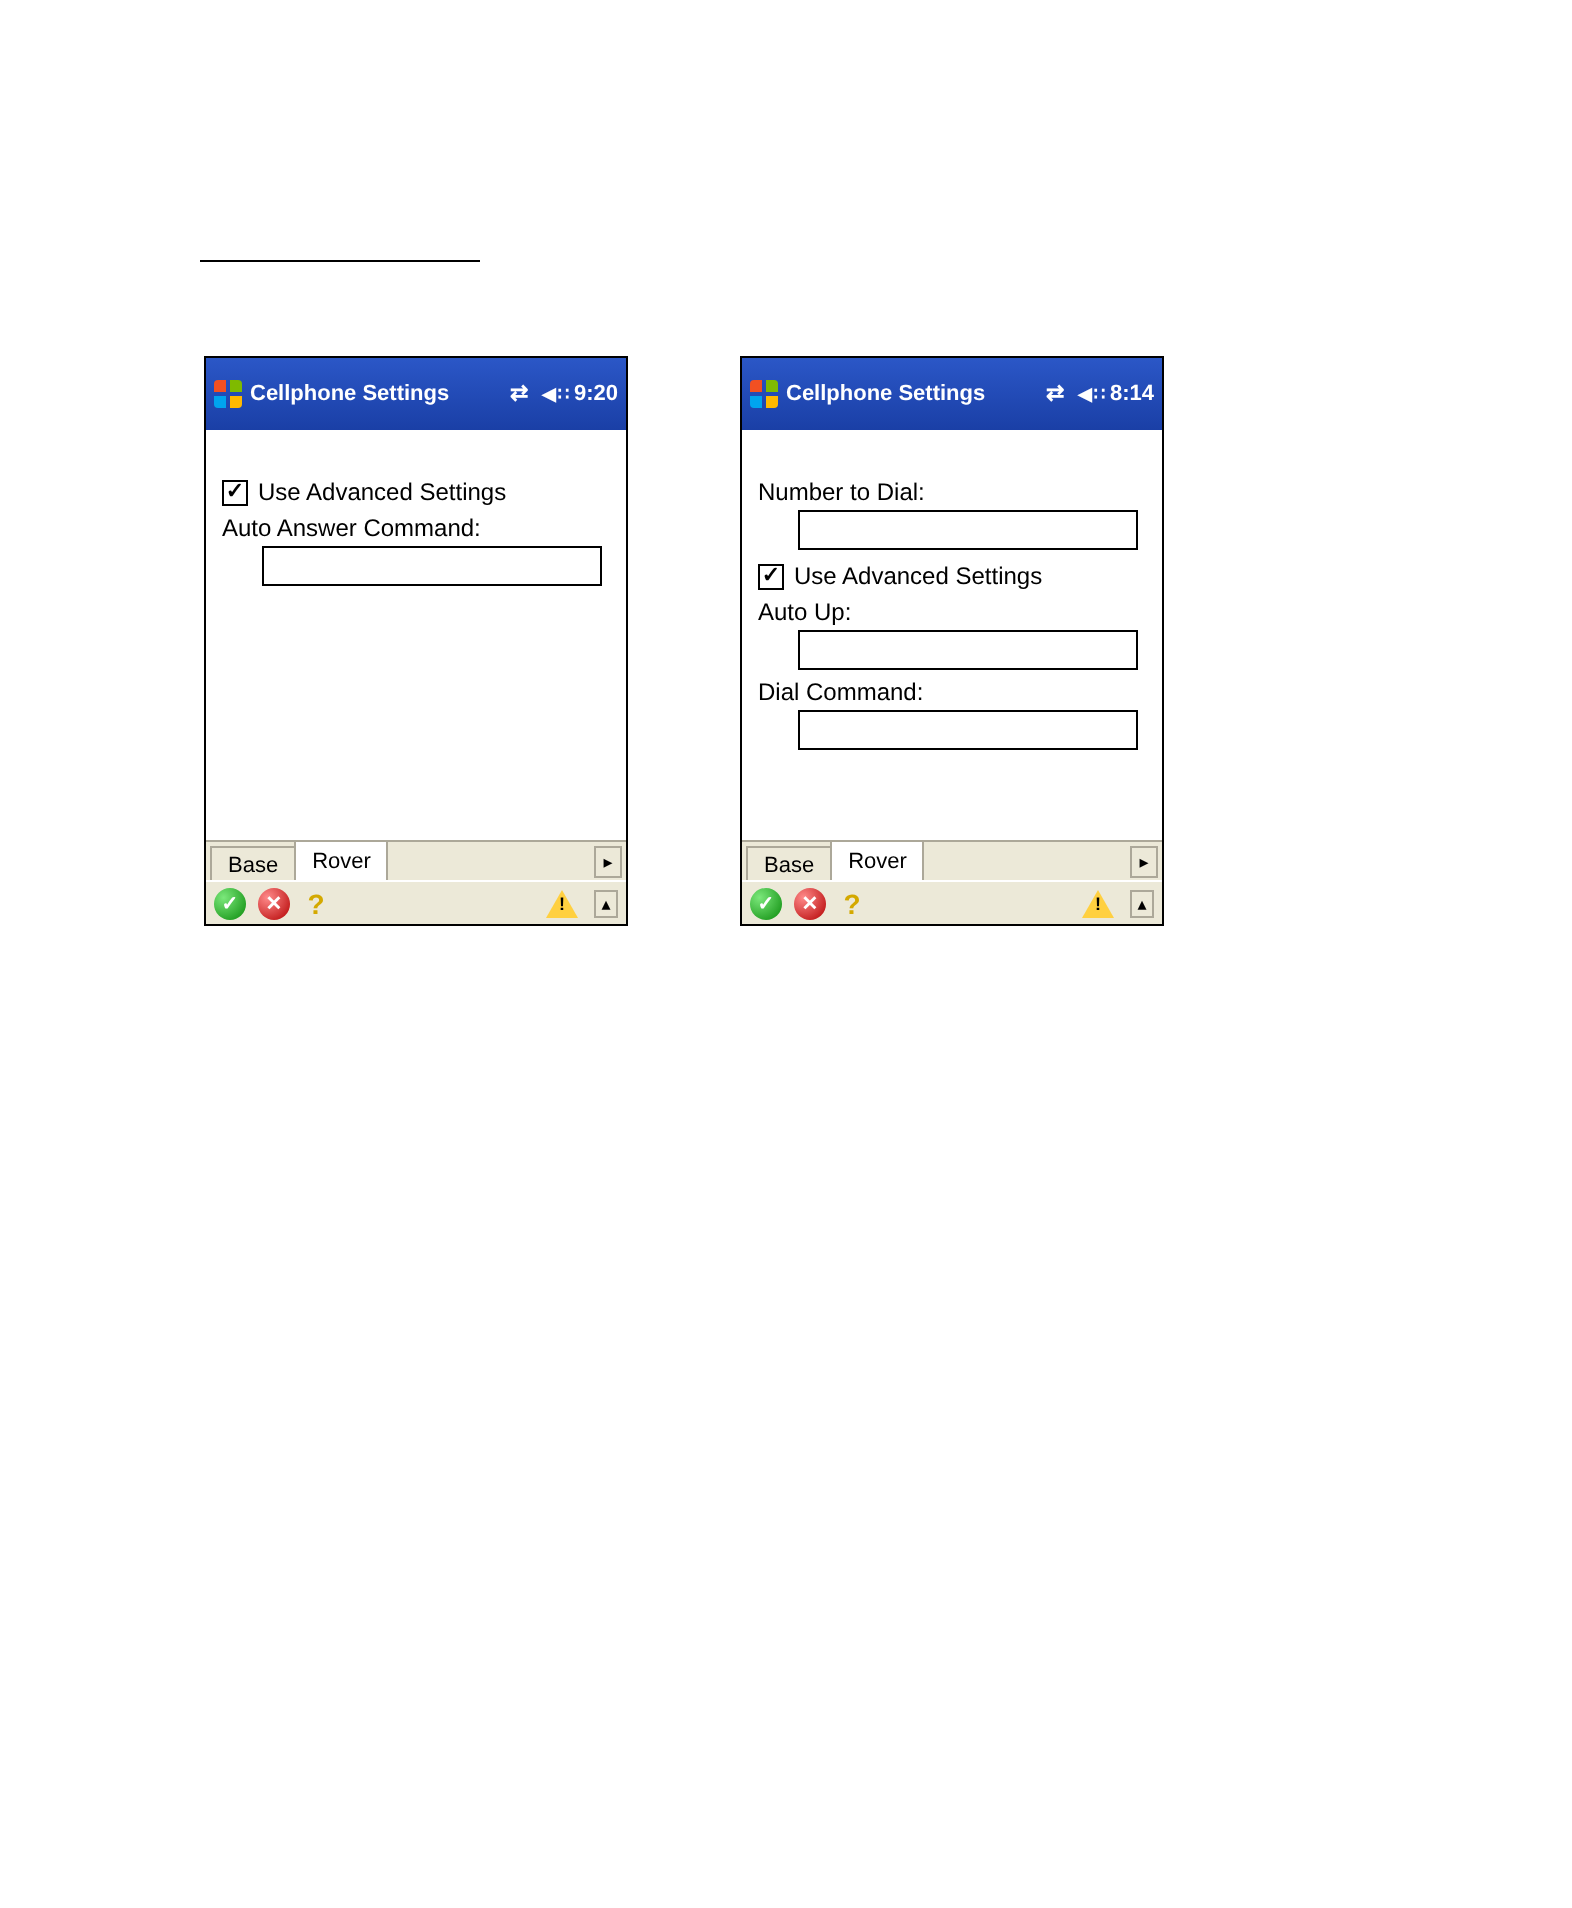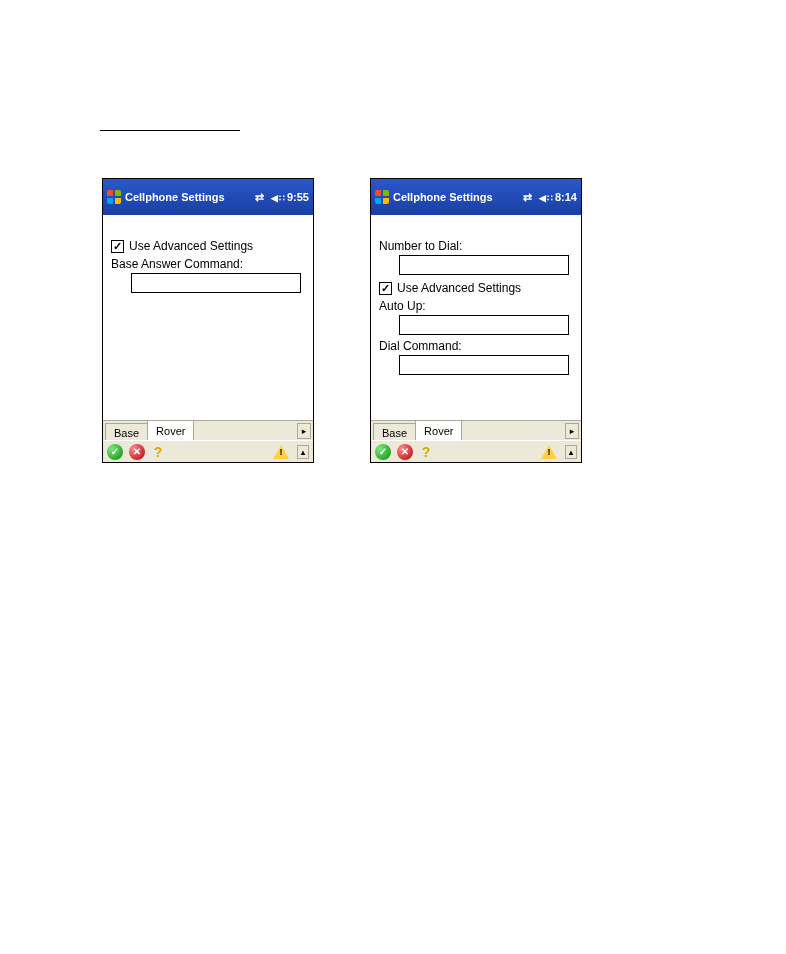--- a/index.html
+++ b/index.html
@@ -246,29 +246,29 @@
     <div class="win-flag">
       <span class="fr"></span>
         <span class="fg"></span>
         <span class="fb"></span>
         <span class="fy"></span>
     </div>
     <div class="title-text">Cellphone Settings</div>
     <div class="title-icons">
       <span class="sync-icon"></span>
       <span class="volume-icon"></span>
-      <span class="clock">9:55</span>
+      <span class="clock">9:20</span>
     </div>
   </div>
   <div class="content">
     <div class="checkbox-row">
       <span class="checkbox checked"></span>
       <span>Use Advanced Settings</span>
     </div>
-    <div class="field-label">Base Answer Command:</div>
+    <div class="field-label">Auto Answer Command:</div>
     <div class="text-input"></div>
   </div>
   <div class="tabbar">
     <div class="tab">
         <span>Base</span>
       </div>
     <div class="tab active">
         <span>Rover</span>
       </div>
     <div class="tabbar-scroll">▸</div>

